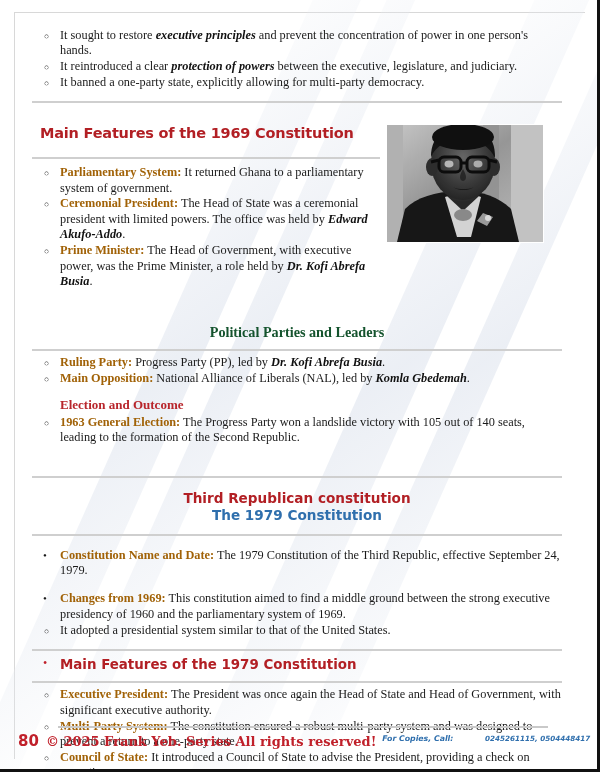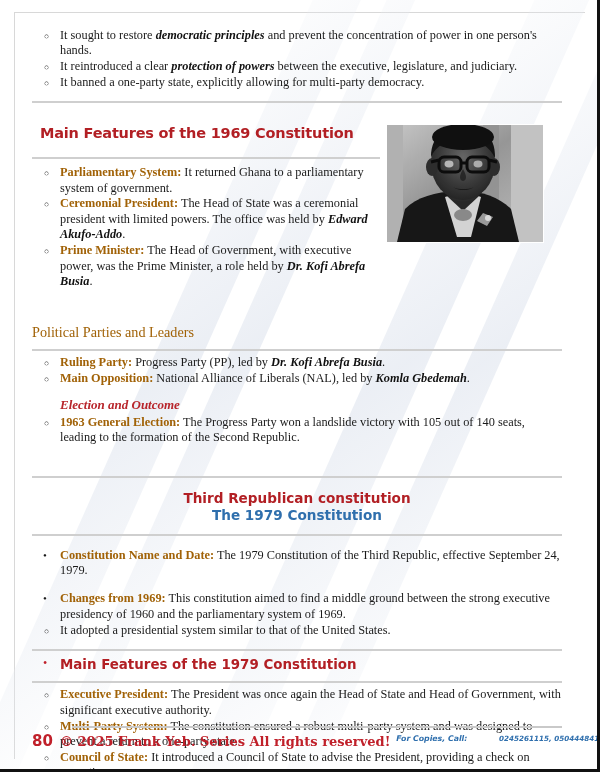--- a/index.html
+++ b/index.html
@@ -112,30 +112,30 @@
 
   h2.sec-red {
     color: #b21f24;
     font-family: "DejaVu Sans", sans-serif;
     font-weight: bold;
     font-size: 14.5px;
     margin: 8px;
     letter-spacing: -0.2px;
   }
   h3.sec-red-serif {
-    color: #a16207;
+    color: #14532d;
     font-family: "Liberation Serif", serif;
-    font-weight: normal;
+    font-weight: bold;
     font-size: 14.2px;
     margin: 0;
+    text-align: center;
   }
   .sub-italic {
     color: #b8252b;
     font-weight: bold;
-    font-style: italic;
     font-size: 13px;
     margin: 0;
     padding-left: 28px;
   }
 
   .title-block {
     text-align: center;
     font-family: "DejaVu Sans", sans-serif;
     font-weight: bold;
     font-size: 13.6px;
@@ -167,21 +167,21 @@
   .spacer-4 { height: 4px; }
   .spacer-6 { height: 6px; }
   .spacer-8 { height: 8px; }
   .spacer-10 { height: 10px; }
   .spacer-12 { height: 12px; }
   .spacer-14 { height: 14px; }
   .spacer-20 { height: 20px; }
 
   .footer {
     position: absolute;
-    left: 32px;
+    left: 18px;
     top: 726px;
     width: 530px;
   }
   .footer-rule {
     border: none;
     border-top: 2px solid #c9c9c9;
     margin: 0 0 3px 40px;
     width: 490px;
   }
   .footer-row {
@@ -294,21 +294,21 @@
       <circle cx="101" cy="93" r="3" fill="#e2e2e2"></circle>
       <rect x="0" y="0" width="156" height="117" fill="#000" opacity="0.04"></rect>
     </svg>
   </div>
 
   <div class="content">
 
     <ul class="lst">
       <li class="item">
         <span>
-          It sought to restore <i class="bi">democratic principles</i> and prevent the concentration of power in one person's hands.
+          It sought to restore <i class="bi">executive principles</i> and prevent the concentration of power in one person's hands.
         </span>
       </li>
       <li class="item">
         <span>
           It reintroduced a clear <i class="bi">protection of powers</i> between the executive, legislature, and judiciary.
         </span>
       </li>
       <li class="item">
         <span>It banned a one-party state, explicitly allowing for multi-party democracy.</span>
       </li>

